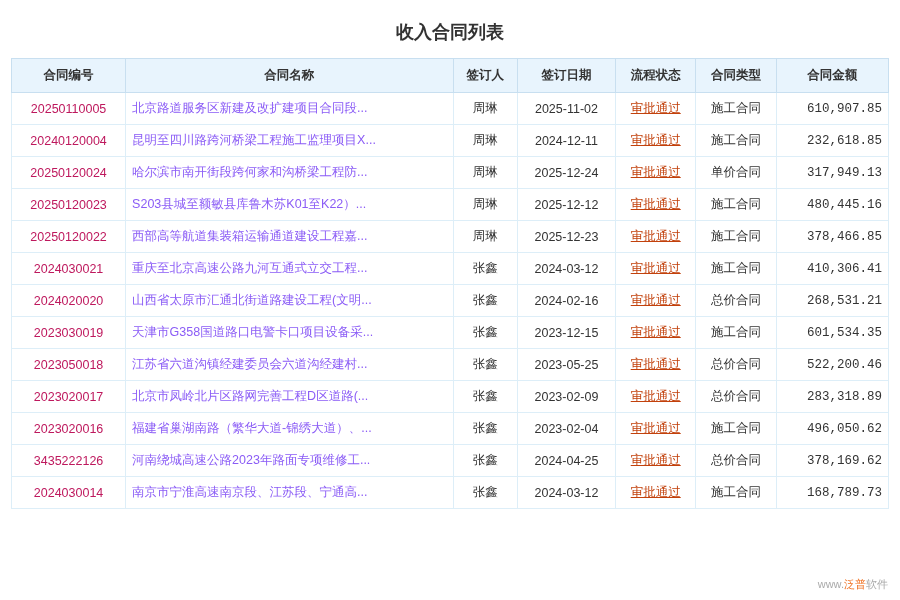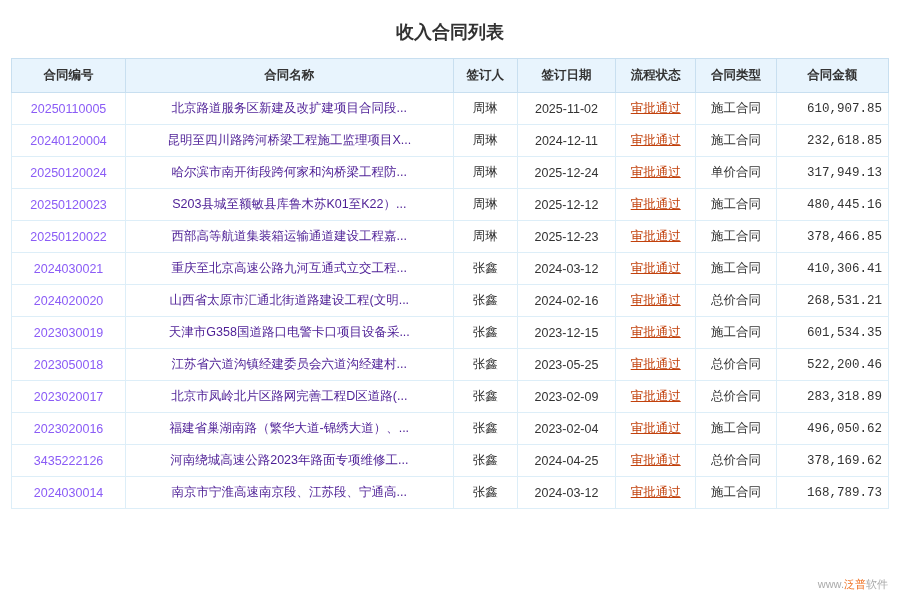--- a/index.html
+++ b/index.html
@@ -58,28 +58,28 @@
 
     tbody td {
       padding: 7px 6px;
       border: 1px solid #ddeef8;
       text-align: center;
       color: #333;
       white-space: nowrap;
     }
 
     tbody td.contract-id {
+      color: #be185d;
+      cursor: pointer;
+      text-align: center;
+    }
+
+    tbody td.contract-name {
       color: #8b5cf6;
-      cursor: pointer;
-      text-align: center;
-    }
-
-    tbody td.contract-name {
-      color: #4c1d95;
-      text-align: center;
+      text-align: left;
       max-width: 260px;
       overflow: hidden;
       text-overflow: ellipsis;
       cursor: pointer;
     }
 
     tbody td.amount {
       text-align: right;
       color: #333;
       font-family: Liberation Mono, monospace;

